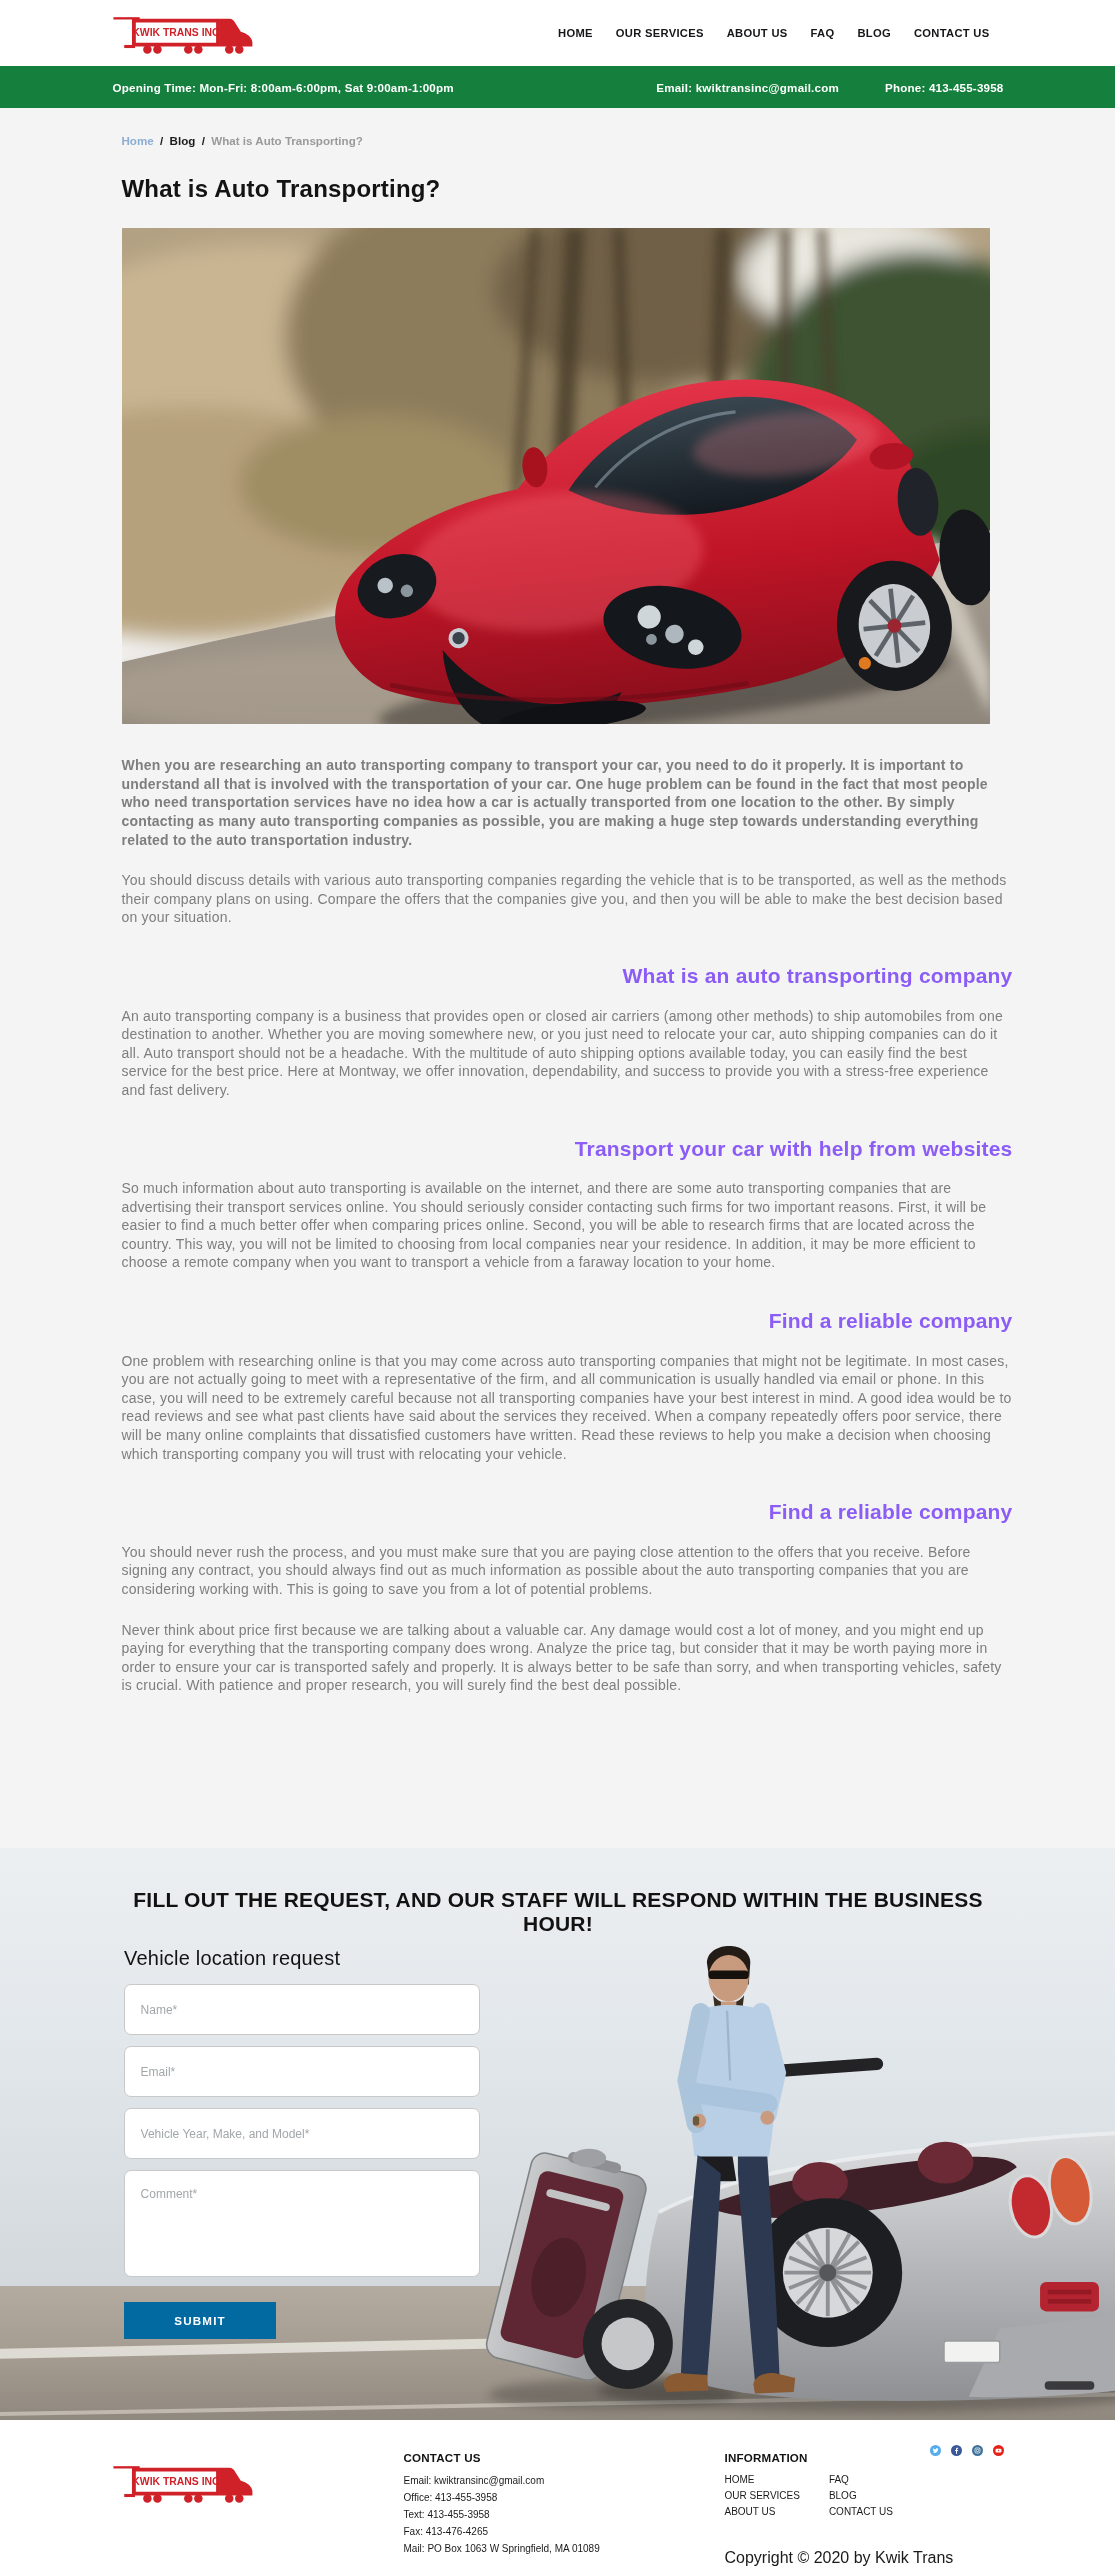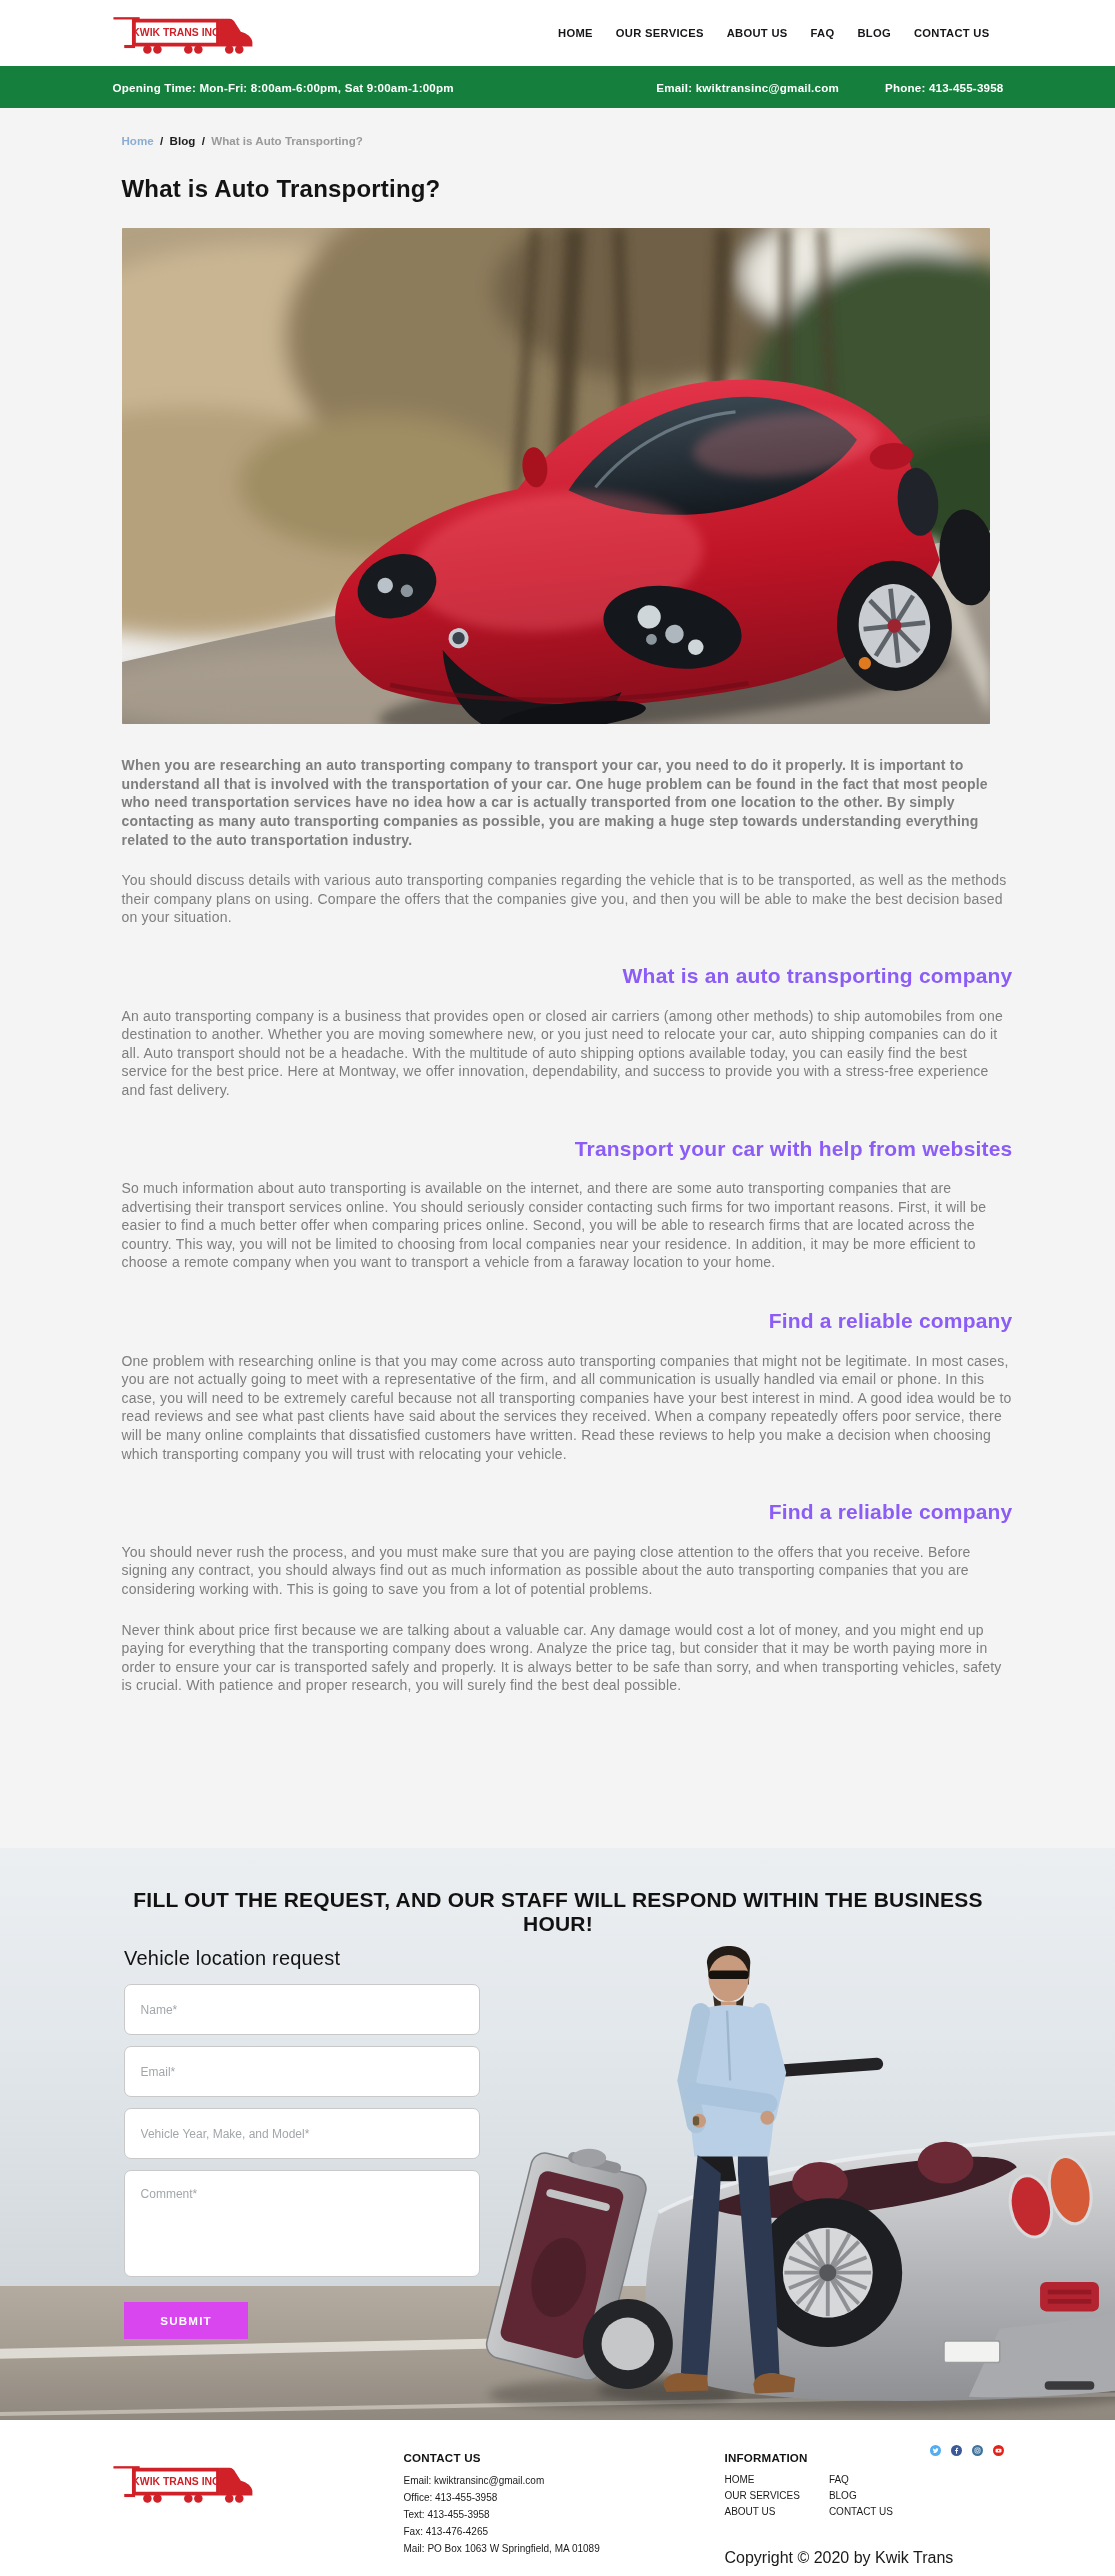--- a/index.html
+++ b/index.html
@@ -46,21 +46,21 @@
   .request-form { width:356px; margin-left:11.6px; margin-top:11px; }
   .form-title { font-size:20px; color:#131313; letter-spacing:0.2px; margin-bottom:14px; }
   .request-form input, .request-form textarea {
     display:block; width:356px; background:#ffffff; border:0.8px solid #c9c9c9; border-radius:7px;
     font-family:"Liberation Sans","DejaVu Sans",sans-serif; font-size:12px; color:#333;
     padding:18.6px 15.5px; margin-bottom:11px; outline:none; resize:none;
   }
   .request-form input { height:51px; }
   .request-form textarea { height:107px; padding-top:15.5px; }
   .request-form ::placeholder { color:#a2a7aa; opacity:1; }
-  .submit-btn { margin-top:14px; width:124px; height:37px; background:#d946ef; color:#ffffff; border:none;
+  .submit-btn { margin-top:14px; width:152px; height:37px; background:#0369a1; color:#ffffff; border:none;
     font-family:"Liberation Sans","DejaVu Sans",sans-serif; font-size:11.6px; font-weight:bold; letter-spacing:1.2px; cursor:pointer; }
 
   
   .site-footer { height:156px; background:#ffffff; }
   .footer-inner { position:relative; display:flex; padding-top:31px; }
   .footer-logo { width:159px; padding-top:9.3px; }
   .footer-col-contact { margin-left:132px; width:232px; }
   .footer-heading { font-size:11.6px; font-weight:bold; color:#131313; letter-spacing:0.2px; margin-bottom:7.7px; }
   .footer-contact-lines div { font-size:10px; color:#1a1a1a; line-height:17px; }
   .footer-col-info { margin-left:89px; }

